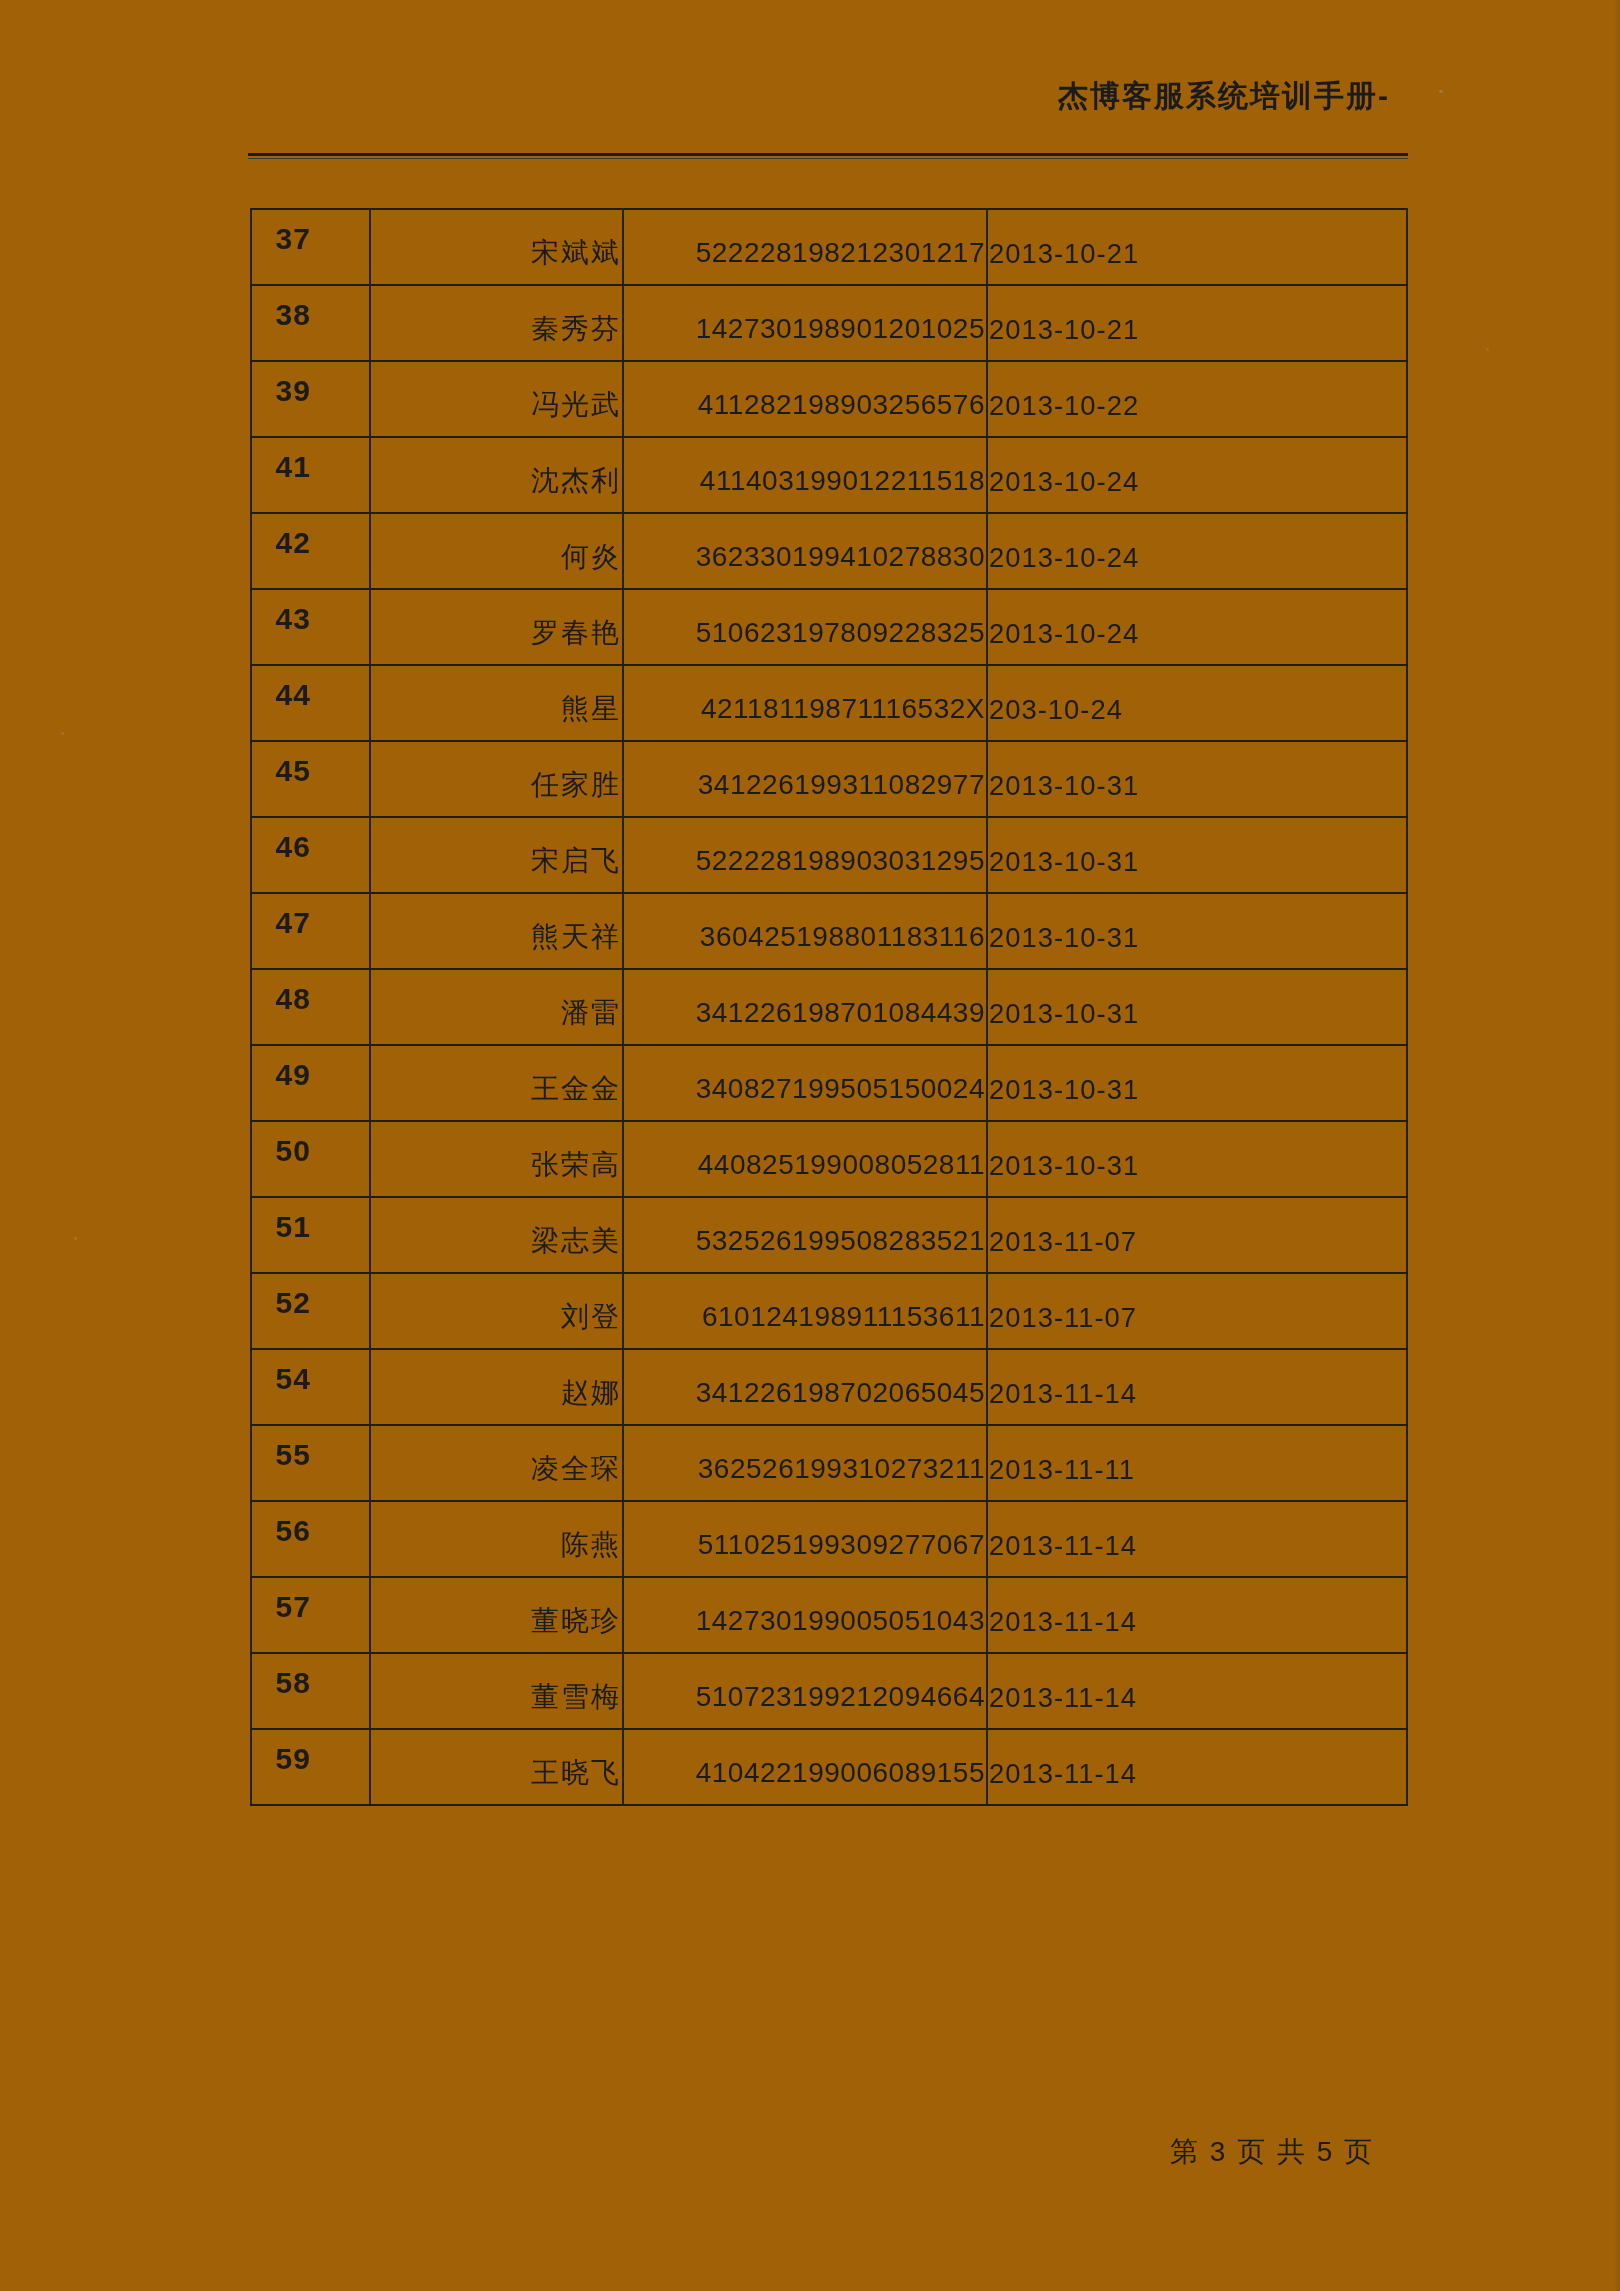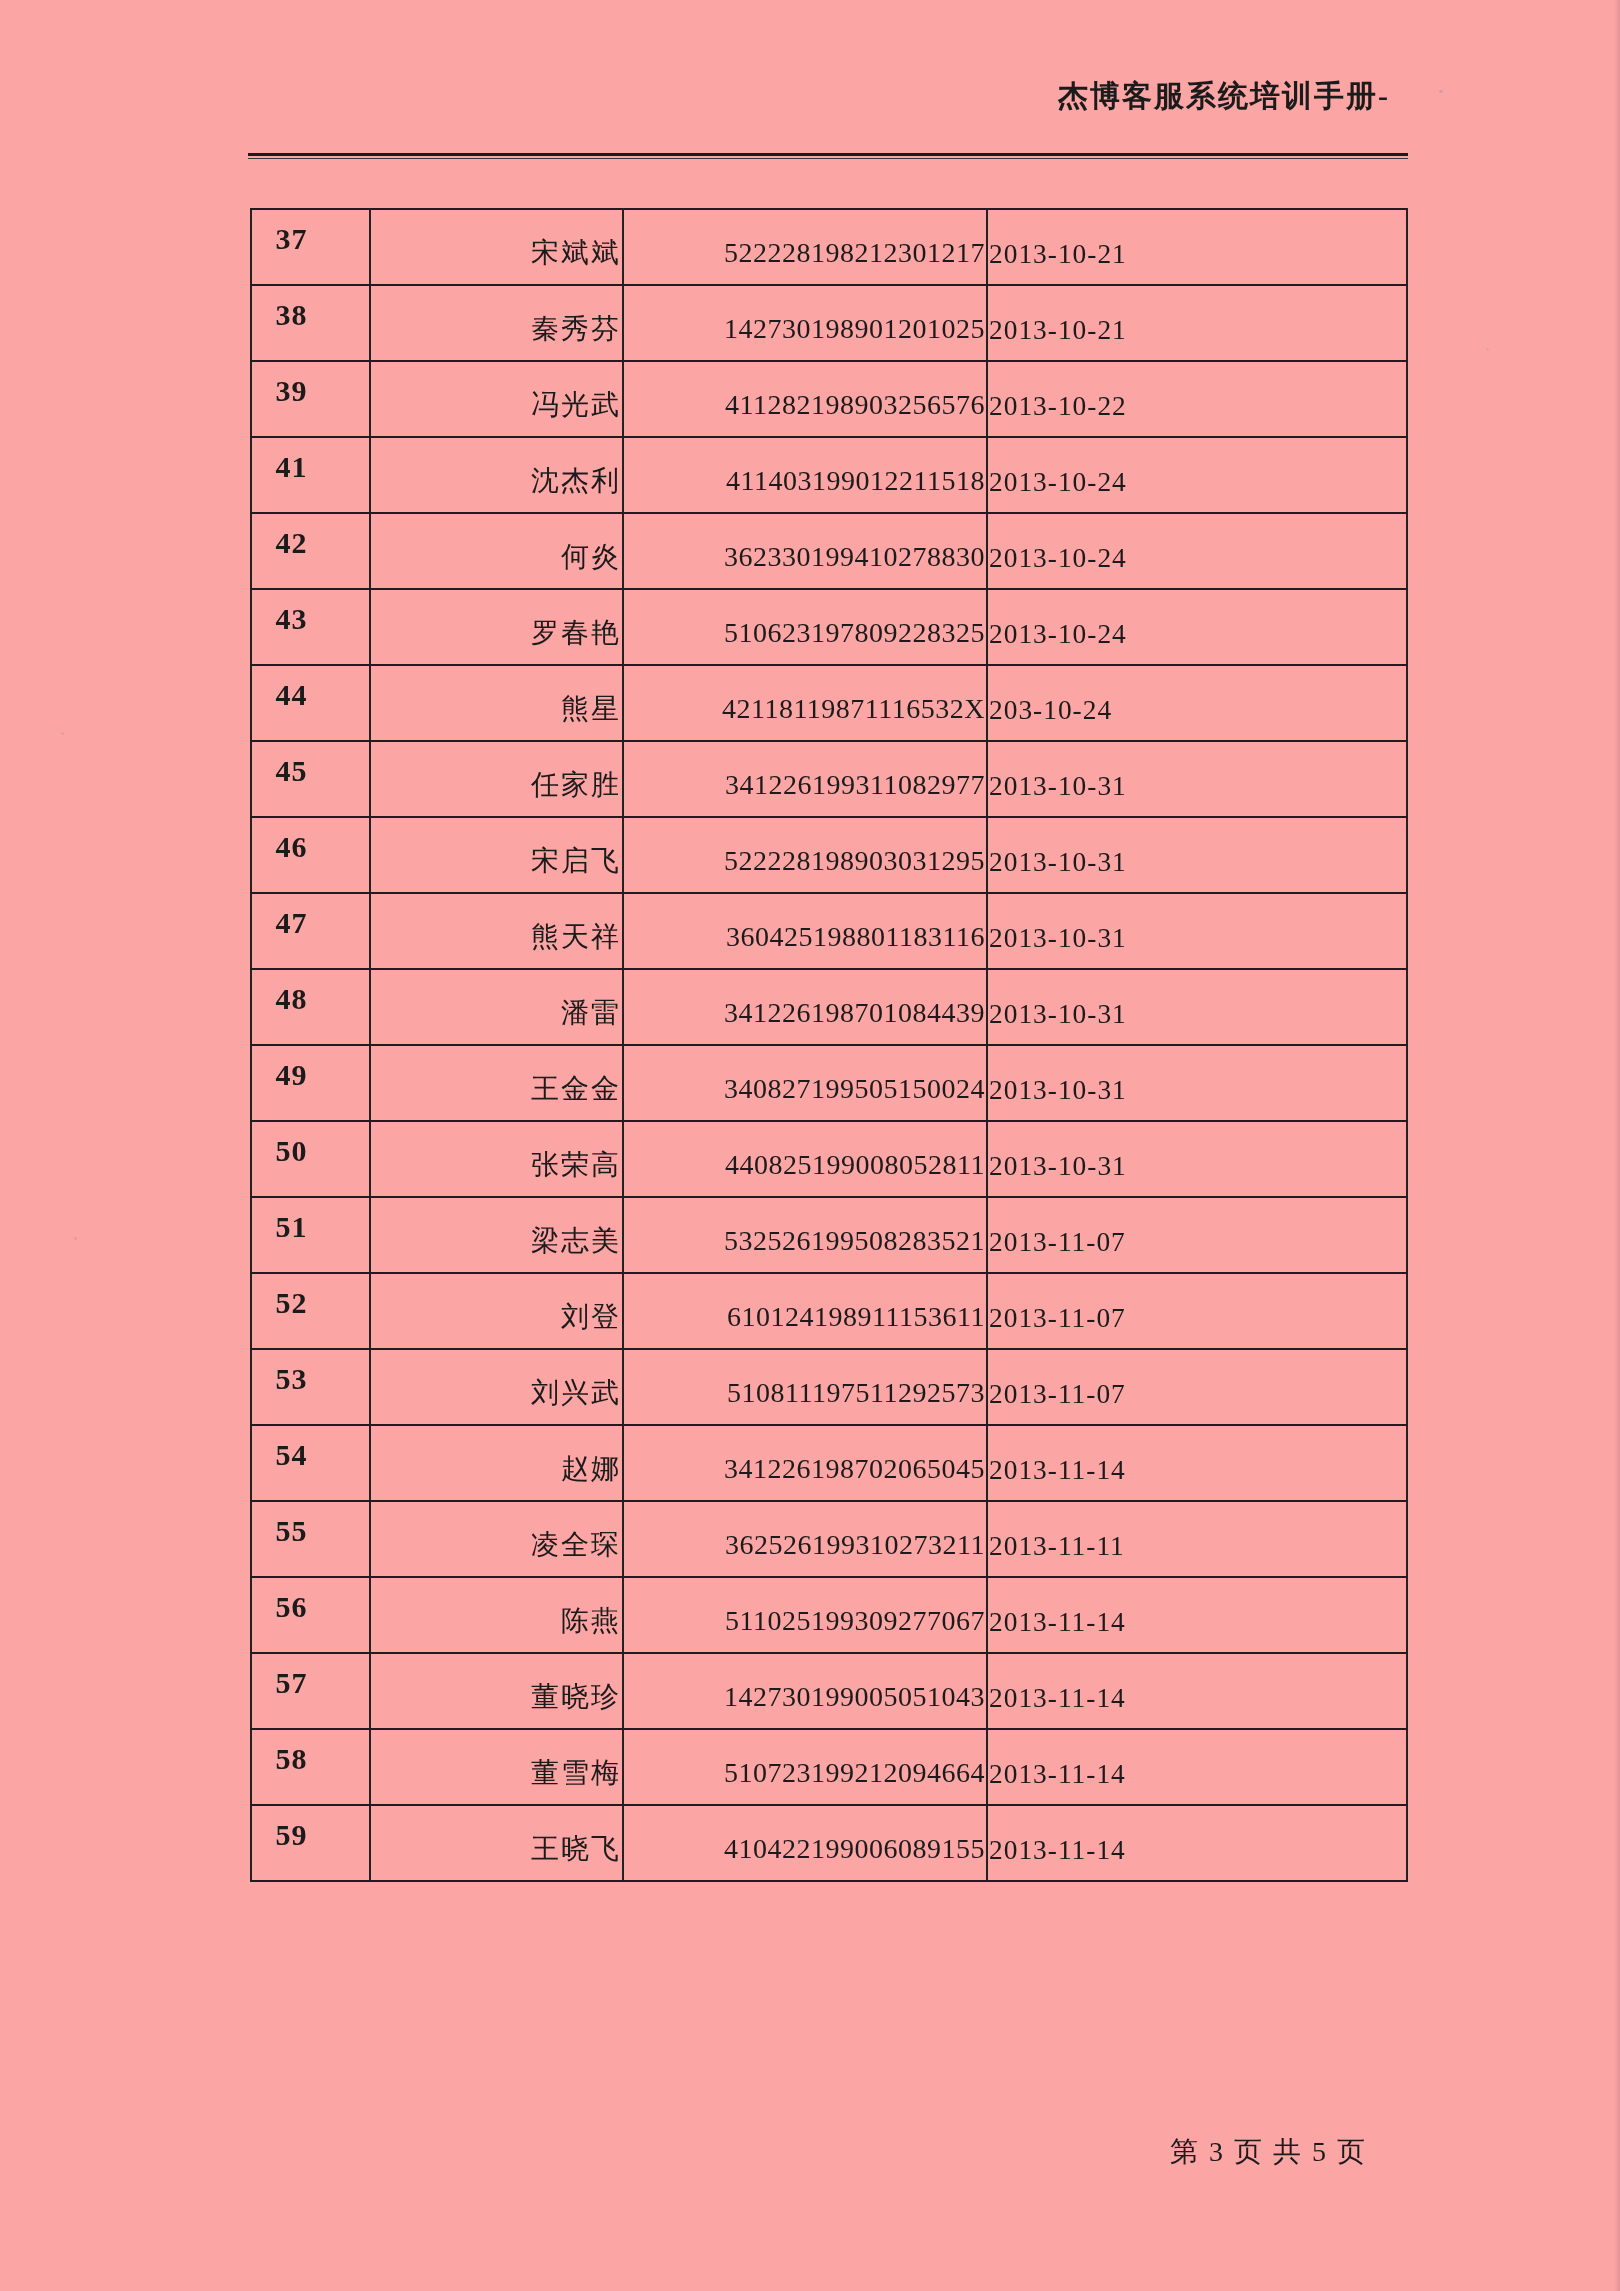--- a/index.html
+++ b/index.html
@@ -1,21 +1,21 @@
 <!DOCTYPE html>
 <html><head>
 <meta charset="utf-8">
 <style>
   html,body{margin:0;padding:0;background:#e8e8e8;}
   .page{
     position:relative;
     width:1620px;height:2292px;
-    background:#fca5a5;
+    background:#a16207;
     overflow:hidden;
-    font-family:Liberation Serif, serif;
+    font-family:Liberation Sans, sans-serif;
     color:#1b1b1b;
   }
   
   .scan-edge{
     position:absolute;top:0;right:0;width:5.9px;height:100%;
     background:linear-gradient(to right, rgba(0,0,0,0) 0%, rgba(0,0,0,0.10) 100%);
   }
   .speck{position:absolute;background:#9a9a9a;border-radius:50%;opacity:.45;}
   .speck.s1{left:1439px;top:90px;width:3.9px;height:2.9px;}
   .speck.s2{left:61px;top:732px;width:2.9px;height:2.9px;opacity:.3;}
@@ -194,26 +194,20 @@
       <td class="c-id">532526199508283521</td>
       <td class="c-date">2013-11-07</td>
     </tr>
         <tr>
       <td class="c-no">52</td>
       <td class="c-name">刘登</td>
       <td class="c-id">610124198911153611</td>
       <td class="c-date">2013-11-07</td>
     </tr>
         <tr>
-      <td class="c-no">53</td>
-      <td class="c-name">刘兴武</td>
-      <td class="c-id">510811197511292573</td>
-      <td class="c-date">2013-11-07</td>
-    </tr>
-        <tr>
       <td class="c-no">54</td>
       <td class="c-name">赵娜</td>
       <td class="c-id">341226198702065045</td>
       <td class="c-date">2013-11-14</td>
     </tr>
         <tr>
       <td class="c-no">55</td>
       <td class="c-name">凌全琛</td>
       <td class="c-id">362526199310273211</td>
       <td class="c-date">2013-11-11</td>

